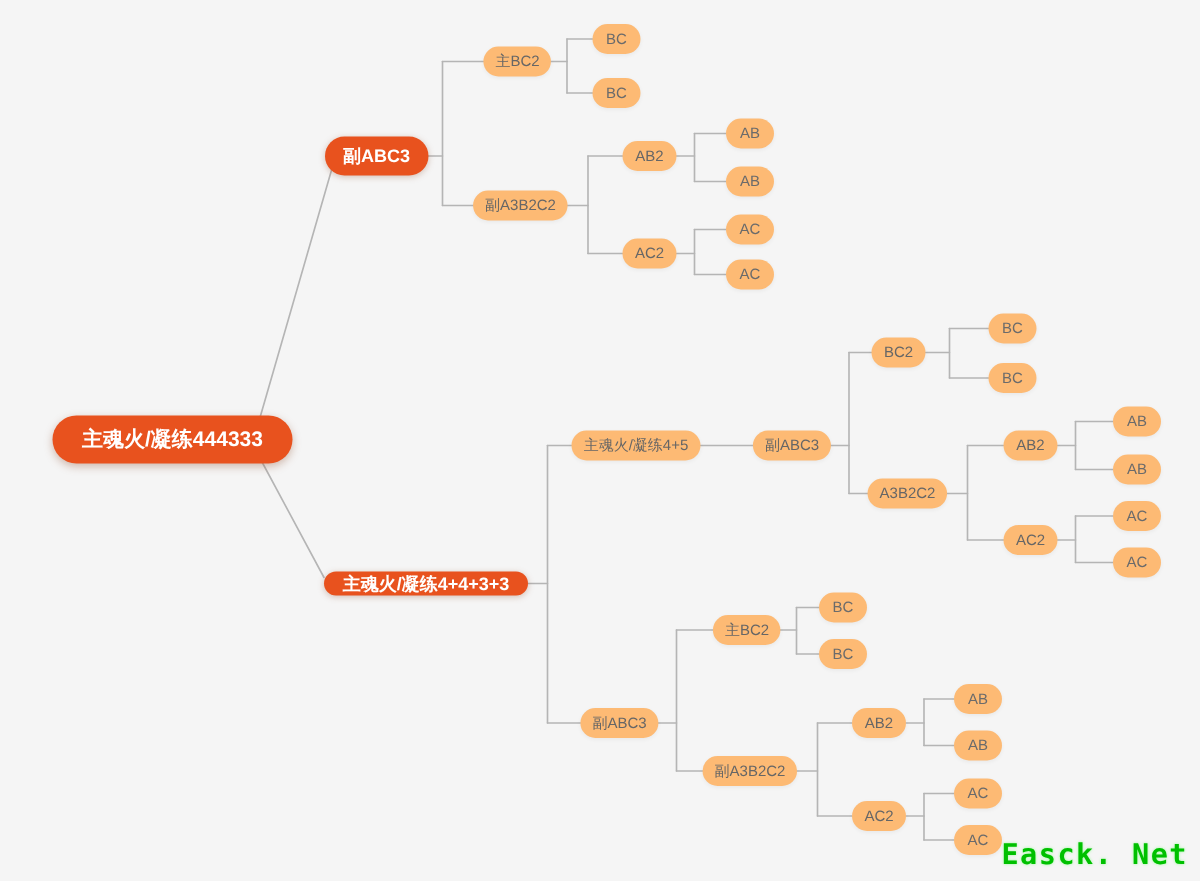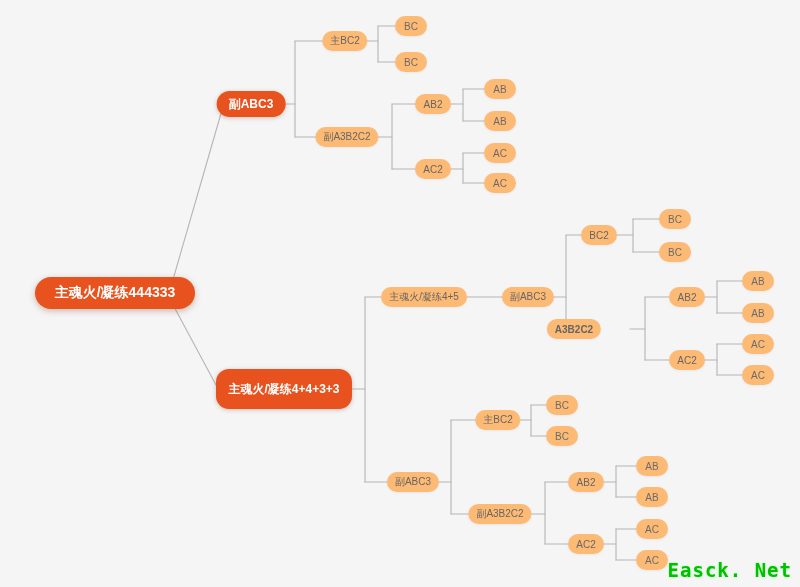--- a/index.html
+++ b/index.html
@@ -179,21 +179,21 @@
     </g>
   </svg>
 
   <div class="node orange root" style="left: 98px; top: 293px; min-width: 160px; height: 32px; margin-left: 17px;">
       <span>主魂火/凝练444333</span>
     </div>
 
   <div class="node orange branch" style="left: 251px; top: 104px; min-width: 60px; height: 26px;">
       <span>副ABC3</span>
     </div>
-  <div class="node orange branch" style="left: 284px; top: 389px; min-width: 136px; height: 40px;">
+  <div class="node orange branch" style="left: 284px; top: 389px; min-width: 136px; height: 16px;">
       <span>主魂火/凝练4+4+3+3</span>
     </div>
 
   <div class="node plain" style="left: 345px; top: 41px; min-width: 40px; height: 20px;">
       <span>主BC2</span>
     </div>
   <div class="node plain leaf" style="left: 411px; top: 26px; min-width: 32px; height: 20px;">
       <span>BC</span>
     </div>
   <div class="node plain leaf" style="left: 411px; top: 62px; min-width: 32px; height: 20px;">
@@ -230,21 +230,21 @@
     </div>
   <div class="node plain" style="left: 599px; top: 235px; min-width: 36px; height: 20px; align-items: center;">
       <span>BC2</span>
     </div>
   <div class="node plain leaf" style="left: 675px; top: 219px; min-width: 32px; height: 20px;">
       <span>BC</span>
     </div>
   <div class="node plain leaf" style="left: 675px; top: 252px; min-width: 32px; height: 20px;">
       <span>BC</span>
     </div>
-  <div class="node plain" style="left: 574px; top: 329px; min-width: 50px; height: 20px; font-weight: bold;">
+  <div class="node plain" style="left: 605px; top: 329px; min-width: 50px; height: 20px;">
       <span>A3B2C2</span>
     </div>
   <div class="node plain" style="left: 687px; top: 297px; min-width: 36px; height: 20px;">
       <span>AB2</span>
     </div>
   <div class="node plain leaf" style="left: 758px; top: 281px; min-width: 32px; height: 20px;">
       <span>AB</span>
     </div>
   <div class="node plain leaf" style="left: 758px; top: 313px; min-width: 32px; height: 20px;">
       <span>AB</span>

